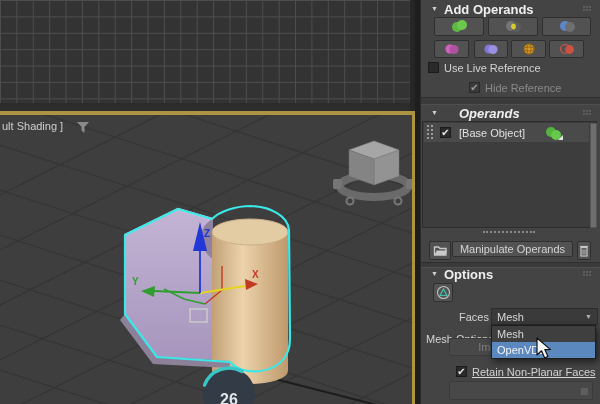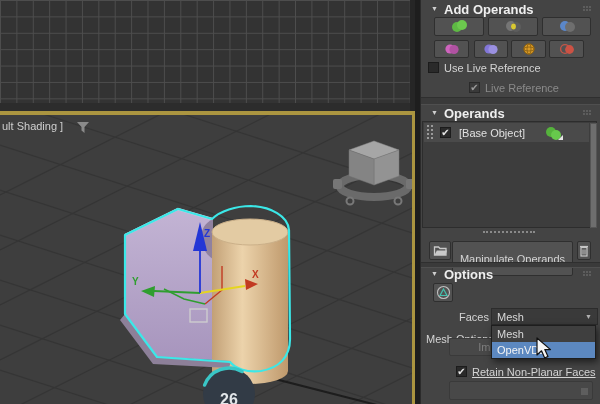--- a/index.html
+++ b/index.html
@@ -195,26 +195,26 @@
         <circle cx="12.5" cy="7.5" r="4.4" fill="#cc5244"></circle>
       </svg>
     </div>
 
     <div class="abs cb" style="left:7px;top:62px;"></div>
     <span class="abs lbl" style="left:23px;top:62px;">Use Live Reference</span>
 
     <div class="abs cb grey" style="left:48px;top:82px;">
         <span class="mark">✔</span>
       </div>
-    <span class="abs lbl dis" style="left:64px;top:82px;">Live Reference</span>
+    <span class="abs lbl dis" style="left:64px;top:82px;">Hide Reference</span>
 
     <div class="abs divider" style="left:0;top:97px;width:180px;height:6px;"></div>
 
     <span class="abs hdr-tri" style="left:10px;top:108px;">▼</span>
-    <span class="abs hdr-title" style="left:23px;top:106px;">Operands</span>
+    <span class="abs hdr-title" style="left:38px;top:106px;font-style:italic;">Operands</span>
     <div class="abs grip" style="left:162px;top:110px;"></div>
 
     <div class="abs list" style="left:1px;top:121px;width:175px;height:107px;">
       <div class="abs listitem" style="left:1px;top:1px;width:165px;height:19px;">
         <div class="abs dots" style="left:3px;top:2px;"></div>
         <div class="abs cb" style="left:16px;top:4px;">
             <span class="mark">✔</span>
           </div>
         <span class="abs lbl" style="left:35px;top:4px;color:#e0e0e0;">[Base Object]</span>
         <svg class="abs" style="left:119px;top:1px;" width="22" height="18">
@@ -229,21 +229,21 @@
     </div>
 
     <div class="abs resize" style="left:62px;top:231px;width:52px;height:3px;"></div>
 
     <div class="abs btn" style="left:8px;top:241px;width:22px;height:19px;">
       <svg width="15" height="13">
         <path d="M1.5,11 L1.5,3 L5.5,3 L7,4.5 L13,4.5 L13,11 Z" fill="none" stroke="#c9c9c9" stroke-width="1.3"></path>
         <path d="M1.5,11 L3.8,6.5 L14,6.5 L12.5,11 Z" fill="#c9c9c9"></path>
       </svg>
     </div>
-    <div class="abs btn" style="left:31px;top:241px;width:121px;height:35px;">
+    <div class="abs btn" style="left:31px;top:241px;width:121px;height:16px;">
       <span>Manipulate Operands</span>
     </div>
     <div class="abs btn" style="left:156px;top:241px;width:14px;height:19px;">
       <svg width="10" height="13">
         <line x1="1" y1="2.5" x2="9" y2="2.5" stroke="#c6c6c6" stroke-width="1.2"></line>
         <rect x="2" y="3.5" width="6" height="8.5" fill="none" stroke="#c6c6c6" stroke-width="1.2"></rect>
         <line x1="4" y1="5.5" x2="4" y2="10.5" stroke="#c6c6c6" stroke-width="1"></line>
         <line x1="6" y1="5.5" x2="6" y2="10.5" stroke="#c6c6c6" stroke-width="1"></line>
       </svg>
     </div>

